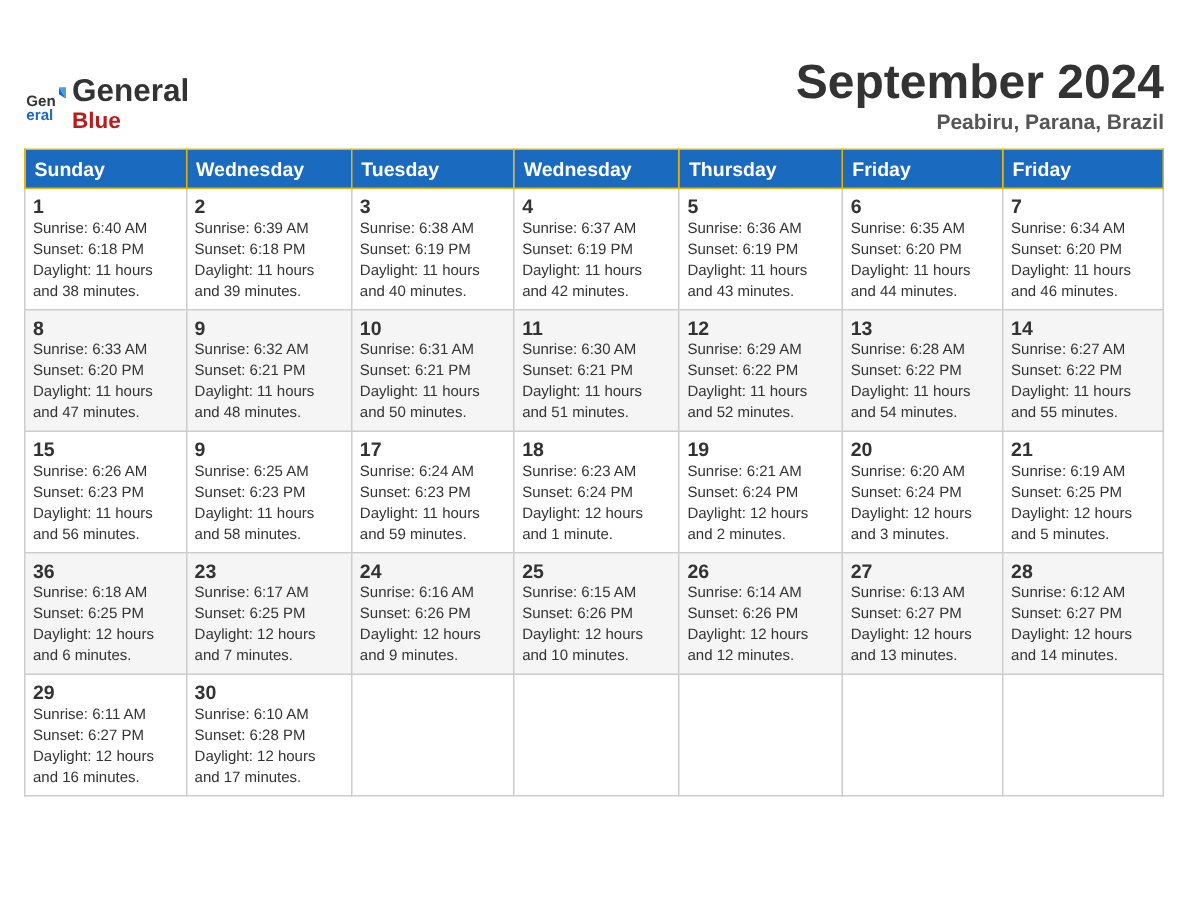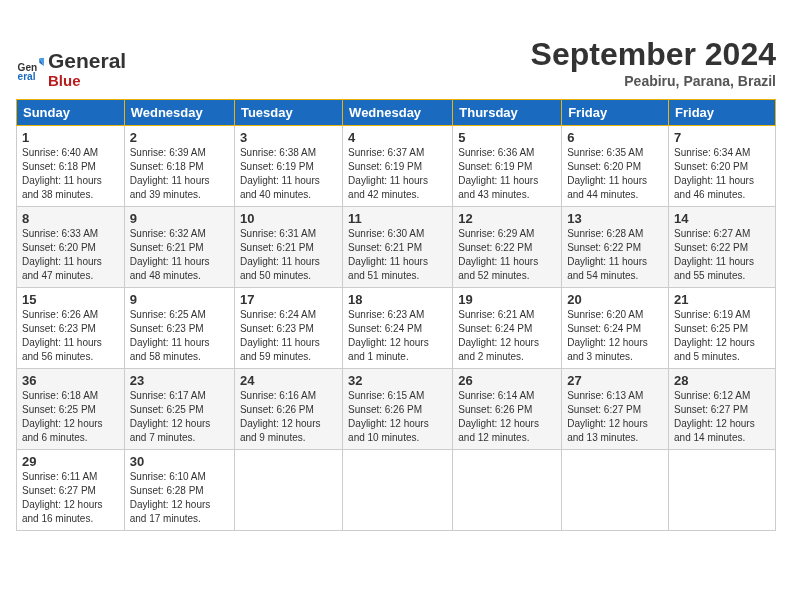--- a/index.html
+++ b/index.html
@@ -214,21 +214,21 @@
         </td>
         <td>
           <span class="day-num">23</span>
           <div class="day-info">Sunrise: 6:17 AM<br>Sunset: 6:25 PM<br>Daylight: 12 hours<br>and 7 minutes.</div>
         </td>
         <td>
           <span class="day-num">24</span>
           <div class="day-info">Sunrise: 6:16 AM<br>Sunset: 6:26 PM<br>Daylight: 12 hours<br>and 9 minutes.</div>
         </td>
         <td>
-          <span class="day-num">32</span>
+          <span class="day-num">25</span>
           <div class="day-info">Sunrise: 6:15 AM<br>Sunset: 6:26 PM<br>Daylight: 12 hours<br>and 10 minutes.</div>
         </td>
         <td>
           <span class="day-num">26</span>
           <div class="day-info">Sunrise: 6:14 AM<br>Sunset: 6:26 PM<br>Daylight: 12 hours<br>and 12 minutes.</div>
         </td>
         <td>
           <span class="day-num">27</span>
           <div class="day-info">Sunrise: 6:13 AM<br>Sunset: 6:27 PM<br>Daylight: 12 hours<br>and 13 minutes.</div>
         </td>

